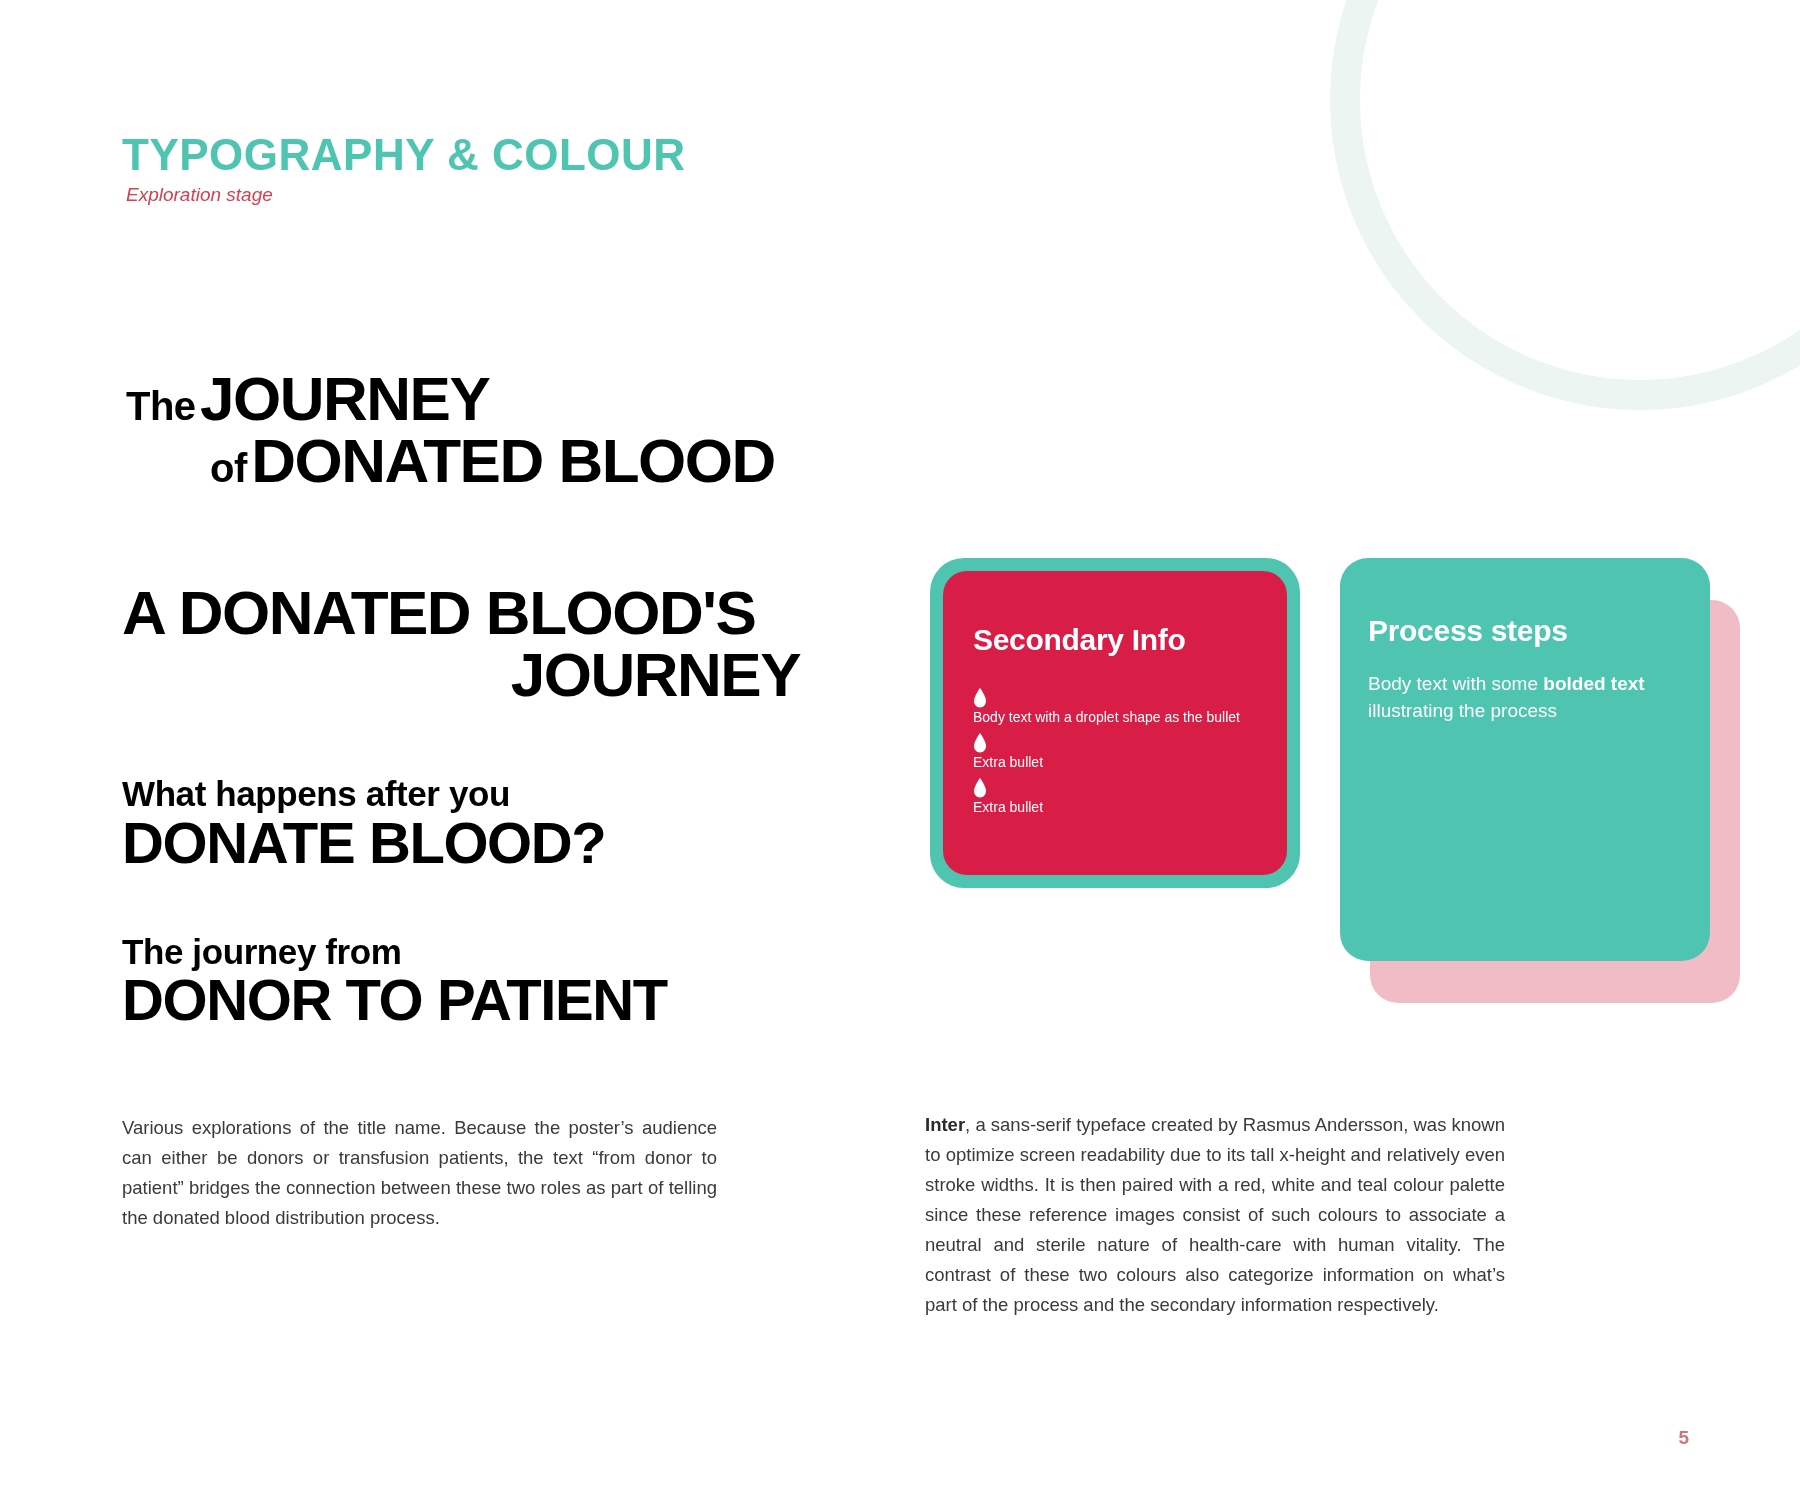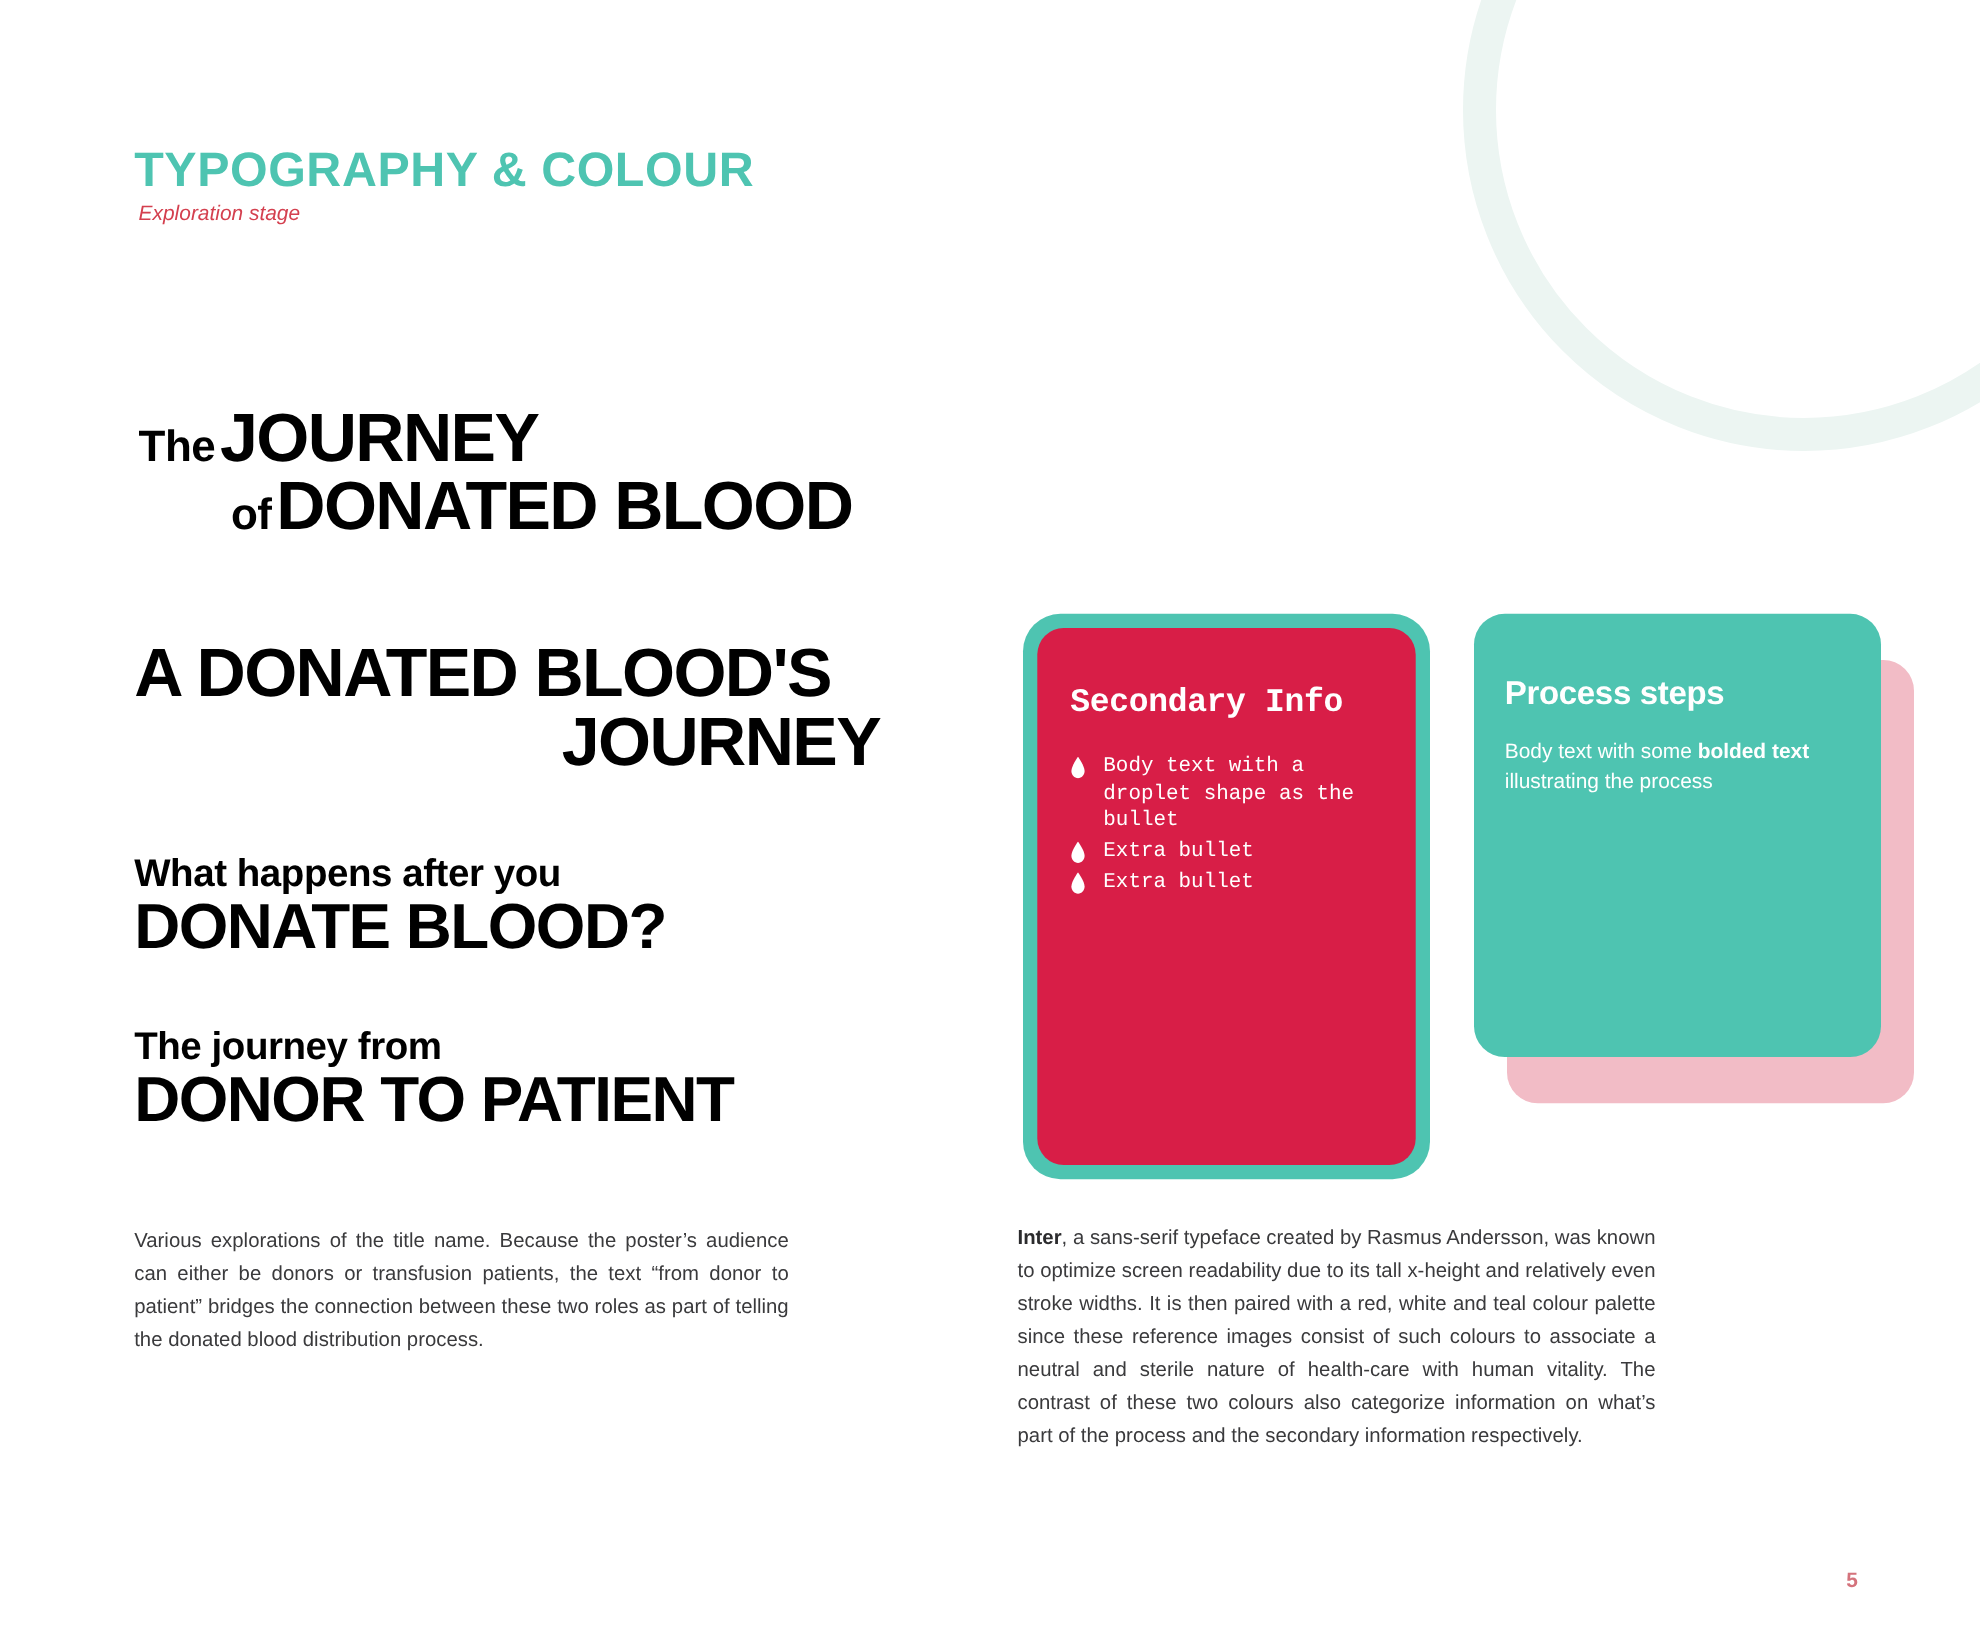--- a/index.html
+++ b/index.html
@@ -114,26 +114,25 @@
   .cards {
     position: absolute;
     left: 930px;
     top: 558px;
   }
   .card-red-wrap {
     position: absolute;
     left: 0;
     top: 0;
     width: 370px;
-    height: 514px;
+    height: 330px;
     background: #4ec4b1;
     border-radius: 34px;
     box-sizing: border-box;
     padding: 13px;
-    font-family: Liberation Mono, monospace;
   }
   .card-red {
     width: 100%;
     height: 100%;
     background: #d81e47;
     border-radius: 24px;
     box-sizing: border-box;
     padding: 52px 30px 0 30px;
   }
   .card-title {
@@ -146,23 +145,24 @@
   }
   .bullets {
     list-style: none;
     margin: 28px 0 0 0;
     padding: 0;
   }
   .bullet {
     display: flex;
     align-items: flex-start;
     color: #ffffff;
-    font-size: 19px;
+    font-size: 14px;
     line-height: 1.3;
     margin-bottom: 3px;
+    flex-direction: column;
   }
   .droplet-icon {
     flex: 0 0 auto;
     width: 14px;
     margin-right: 16px;
     margin-top: 4px;
     display: block;
   }
   .bullet-text { flex: 1 1 auto; }
 

